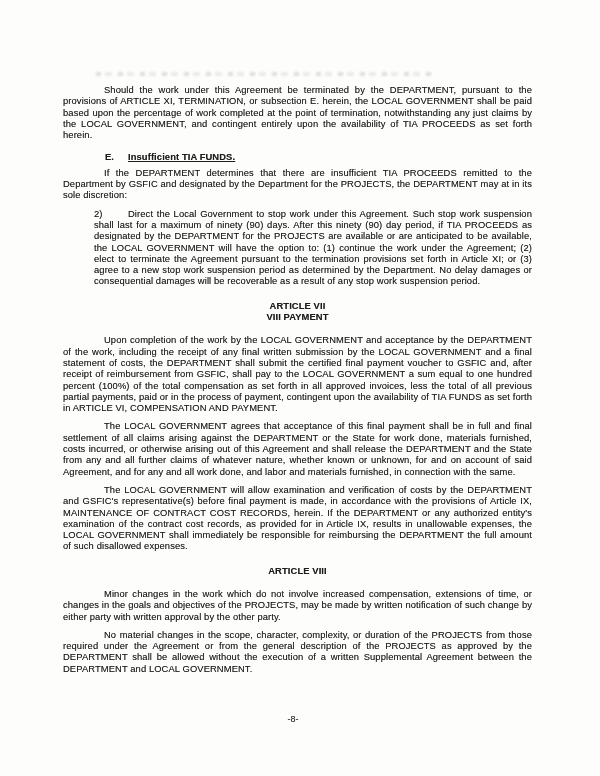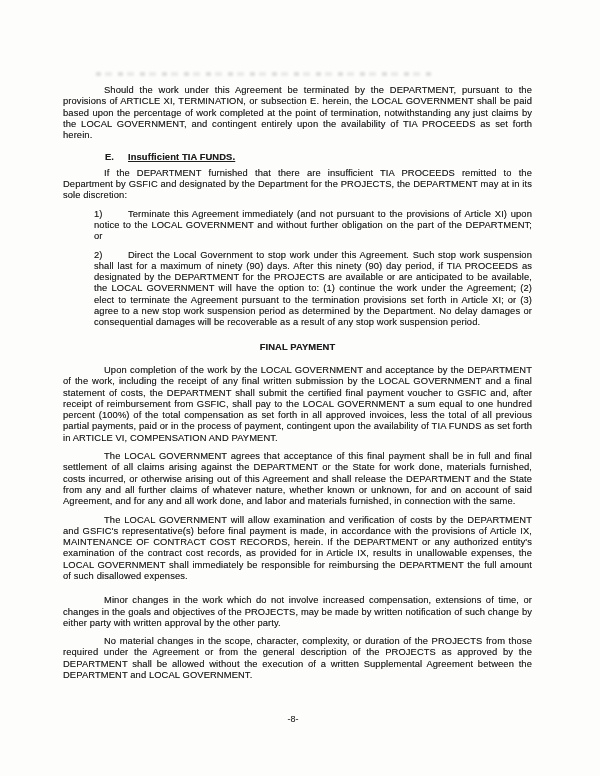--- a/index.html
+++ b/index.html
@@ -84,28 +84,29 @@
   }
 </style>
 </head>
 <body>
 
 <div class="page">
   <div class="scan-artifact"></div>
   <div class="content" id="doc-content">
       <p class="para">Should the work under this Agreement be terminated by the DEPARTMENT, pursuant to the provisions of ARTICLE XI, TERMINATION, or subsection E. herein, the LOCAL GOVERNMENT shall be paid based upon the percentage of work completed at the point of termination, notwithstanding any just claims by the LOCAL GOVERNMENT, and contingent entirely upon the availability of TIA PROCEEDS as set forth herein.</p>
       <div class="subsection"><span class="sub-label">E.</span><span class="sub-title">Insufficient TIA FUNDS.</span></div>
-      <p class="para">If the DEPARTMENT furnished that there are insufficient TIA PROCEEDS remitted to the Department by GSFIC and designated by the Department for the PROJECTS, the DEPARTMENT may at in its sole discretion:</p>
-      <div class="numbered"><span class="num">1)</span><span>Terminate this Agreement immediately (and not pursuant to the provisions of Article XI) upon notice to the LOCAL GOVERNMENT and without further obligation on the part of the DEPARTMENT; or</span></div>
+      <p class="para">If the DEPARTMENT determines that there are insufficient TIA PROCEEDS remitted to the Department by GSFIC and designated by the Department for the PROJECTS, the DEPARTMENT may at in its sole discretion:</p>
       <div class="numbered"><span class="num">2)</span><span>Direct the Local Government to stop work under this Agreement.  Such stop work suspension shall last for a maximum of ninety (90) days.  After this ninety (90) day period, if TIA PROCEEDS as designated by the DEPARTMENT for the PROJECTS are available or are anticipated to be available, the LOCAL GOVERNMENT will have the option to:  (1) continue the work under the Agreement; (2) elect to terminate the Agreement pursuant to the termination provisions set forth in Article XI; or (3) agree to a new stop work suspension period as determined by the Department.  No delay damages or consequential damages will be recoverable as a result of any stop work suspension period.</span></div>
       <div class="article-heading">
-        <div>FINAL PAYMENT</div>
+        <div>ARTICLE VII</div>
+        <div>VIII PAYMENT</div>
       </div>
       <p class="para">Upon completion of the work by the LOCAL GOVERNMENT and acceptance by the DEPARTMENT of the work, including the receipt of any final written submission by the LOCAL GOVERNMENT and a final statement of costs, the DEPARTMENT shall submit the certified final payment voucher to GSFIC and, after receipt of reimbursement from GSFIC, shall pay to the LOCAL GOVERNMENT a sum equal to one hundred percent (100%) of the total compensation as set forth in all approved invoices, less the total of all previous partial payments, paid or in the process of payment, contingent upon the availability of TIA FUNDS as set forth in ARTICLE VI, COMPENSATION AND PAYMENT.</p>
       <p class="para">The LOCAL GOVERNMENT agrees that acceptance of this final payment shall be in full and final settlement of all claims arising against the DEPARTMENT or the State for work done, materials furnished, costs incurred, or otherwise arising out of this Agreement and shall release the DEPARTMENT and the State from any and all further claims of whatever nature, whether known or unknown, for and on account of said Agreement, and for any and all work done, and labor and materials furnished, in connection with the same.</p>
       <p class="para">The LOCAL GOVERNMENT will allow examination and verification of costs by the DEPARTMENT and GSFIC's representative(s) before final payment is made, in accordance with the provisions of Article IX, MAINTENANCE OF CONTRACT COST RECORDS, herein.  If the DEPARTMENT or any authorized entity's examination of the contract cost records, as provided for in Article IX, results in unallowable expenses, the LOCAL GOVERNMENT shall immediately be responsible for reimbursing the DEPARTMENT the full amount of such disallowed expenses.</p>
       <div class="article-heading">
+        <div>ARTICLE VIII</div>
       </div>
       <p class="para">Minor changes in the work which do not involve increased compensation, extensions of time, or changes in the goals and objectives of the PROJECTS, may be made by written notification of such change by either party with written approval by the other party.</p>
       <p class="para">No material changes in the scope, character, complexity, or duration of the PROJECTS from those required under the Agreement or from the general description of the PROJECTS as approved by the DEPARTMENT shall be allowed without the execution of a written Supplemental Agreement between the DEPARTMENT and LOCAL GOVERNMENT.</p>
     </div>
   <div class="page-number">-8-</div>
 </div>
 
 </body></html>

